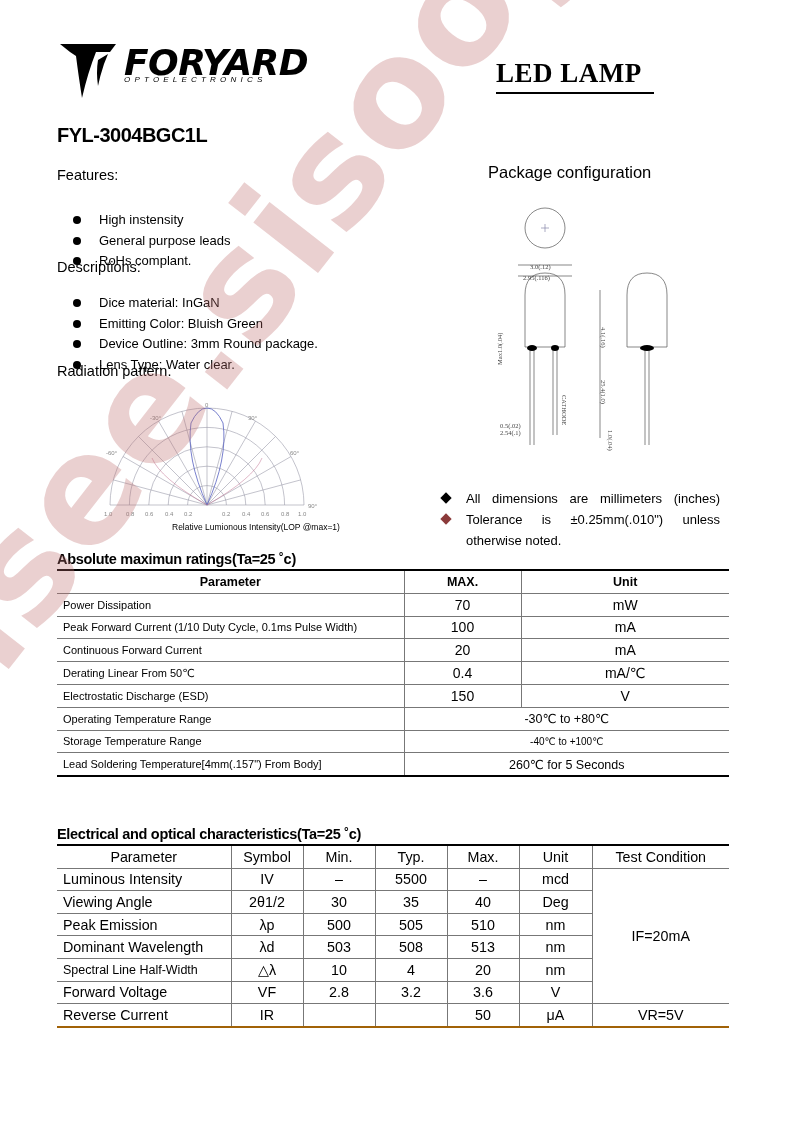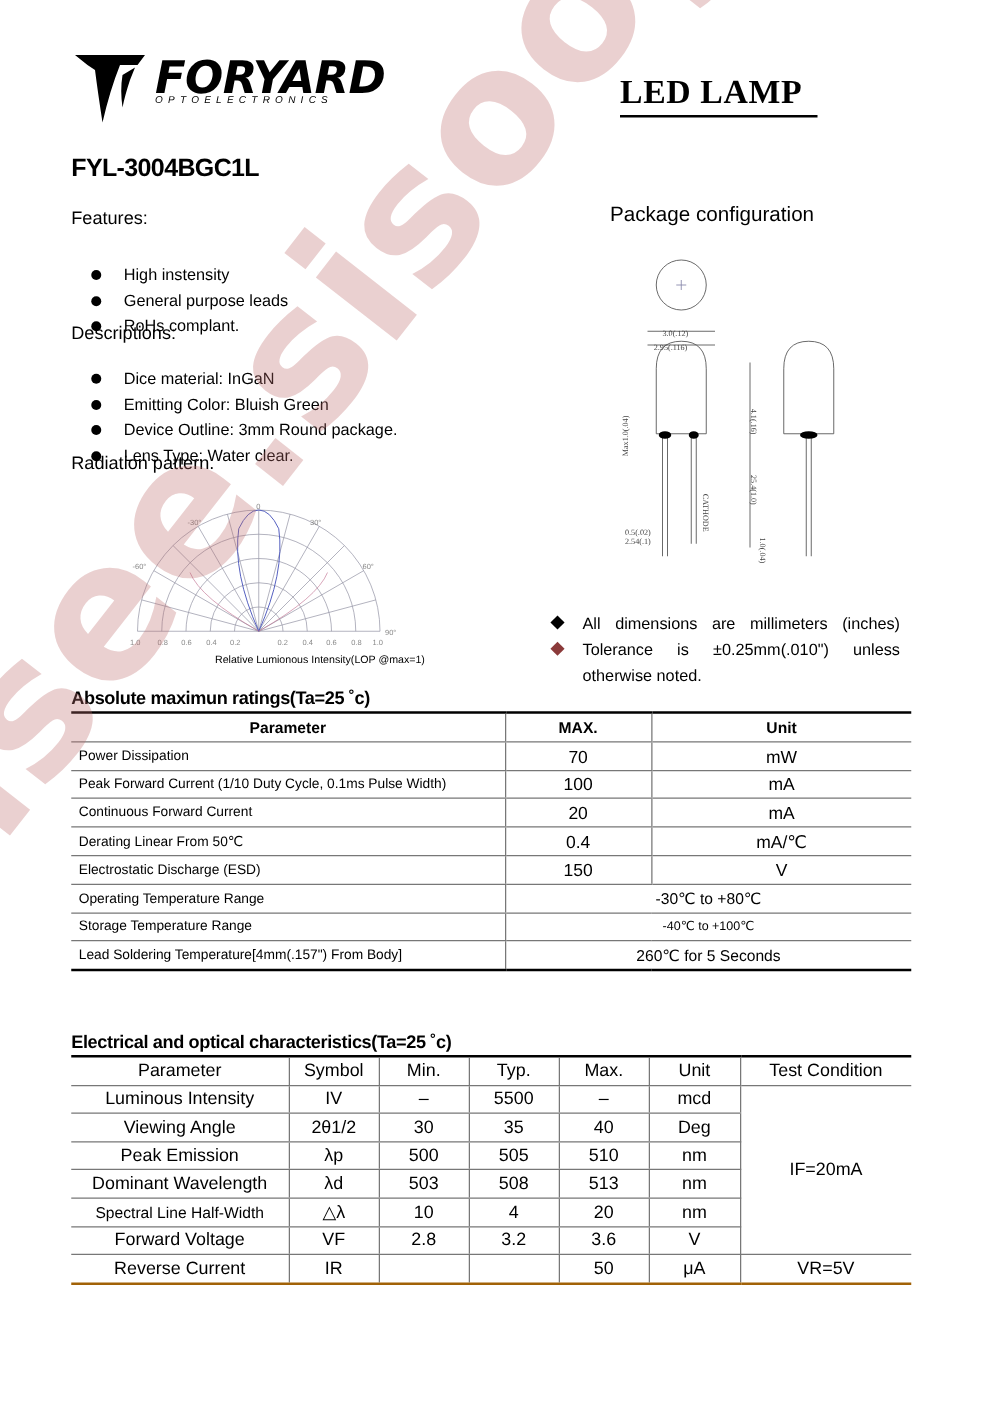--- a/index.html
+++ b/index.html
@@ -25,21 +25,21 @@
   .pkg-title { left:488px; top:163px; font-size:16.5px; }
   
   table { border-collapse:collapse; position:absolute; }
   .t1 { left:57px; top:569px; width:672px; font-size:11px; }
   .t1 td, .t1 th { border-bottom:1px solid #777; height:21.8px; padding:0 6px; }
   .t1 th { font-size:12.5px; text-align:center; font-weight:bold; }
   .t1 td.c, .t1 th.c { text-align:center; font-size:14px; border-left:1px solid #777; }
   .t1 tr.top th { border-top:2px solid #000; }
   .t1 tr.last td { border-bottom:2px solid #000; }
   .t2 { left:57px; top:844px; width:672px; font-size:14.3px; }
-  .t2 td, .t2 th { border-bottom:1px solid #777; height:21.6px; padding:0 6px; font-weight:normal;text-align:center; }
+  .t2 td, .t2 th { border-bottom:1px solid #777; height:21.6px; padding:0 6px; font-weight:normal; }
   .t2 td.c, .t2 th.c { text-align:center; border-left:1px solid #777; }
   .t2 tr.top th { border-top:2px solid #000; }
   .t2 tr.last td { border-bottom:2px solid #a16207; }
   .small { font-size:12.5px; }
   .sec-title { font-weight:bold; font-size:14.5px; letter-spacing:-0.3px; }
   .notes { left:440px; top:488px; width:280px; font-size:13px; line-height:21px; }
   .notes .row { position:relative; padding-left:26px; text-align:justify; text-align-last:justify; }
   .notes .row.last { text-align-last:left; }
   .diamond { position:absolute; left:2px; top:6px; width:8px; height:8px; transform:rotate(45deg); }
   .polar-caption { left:132px; top:522px; font-size:8.5px;padding-left:40px; }

